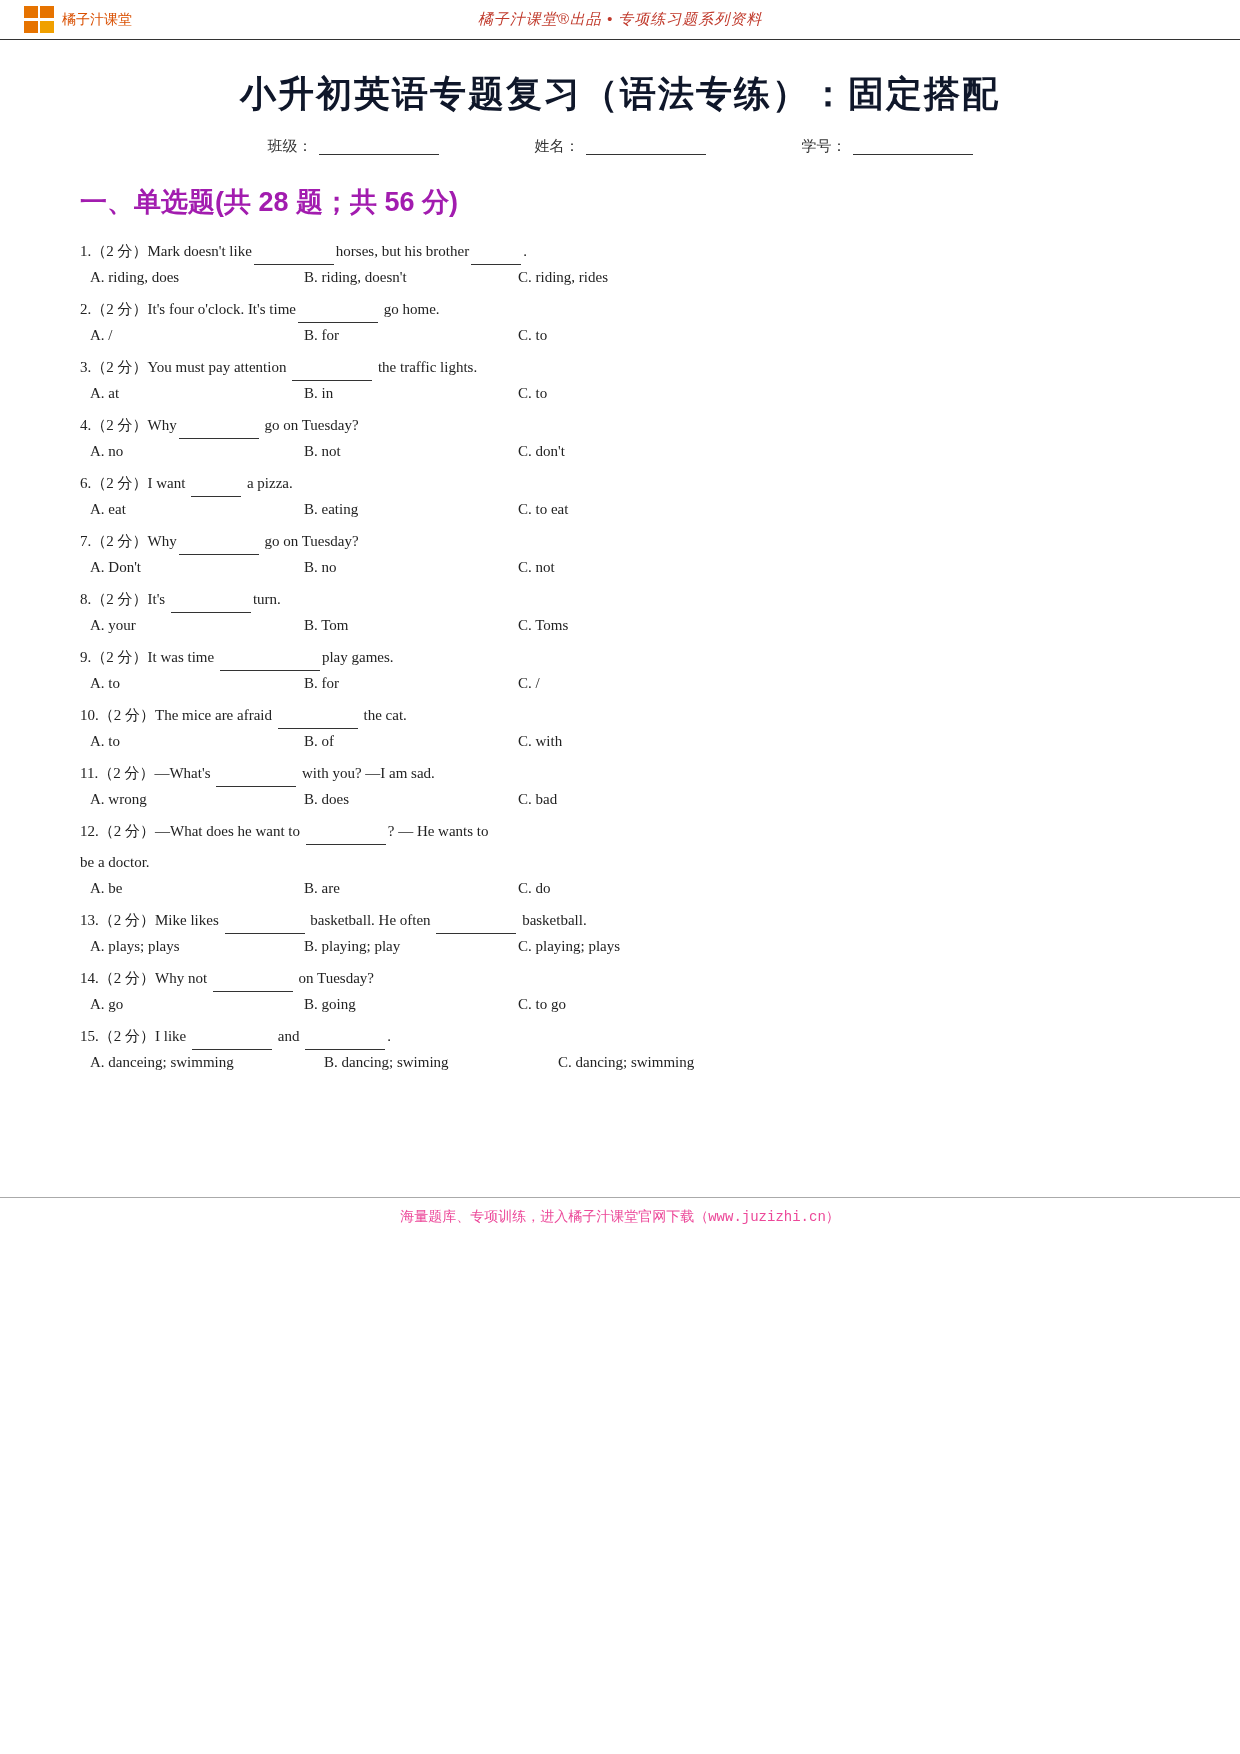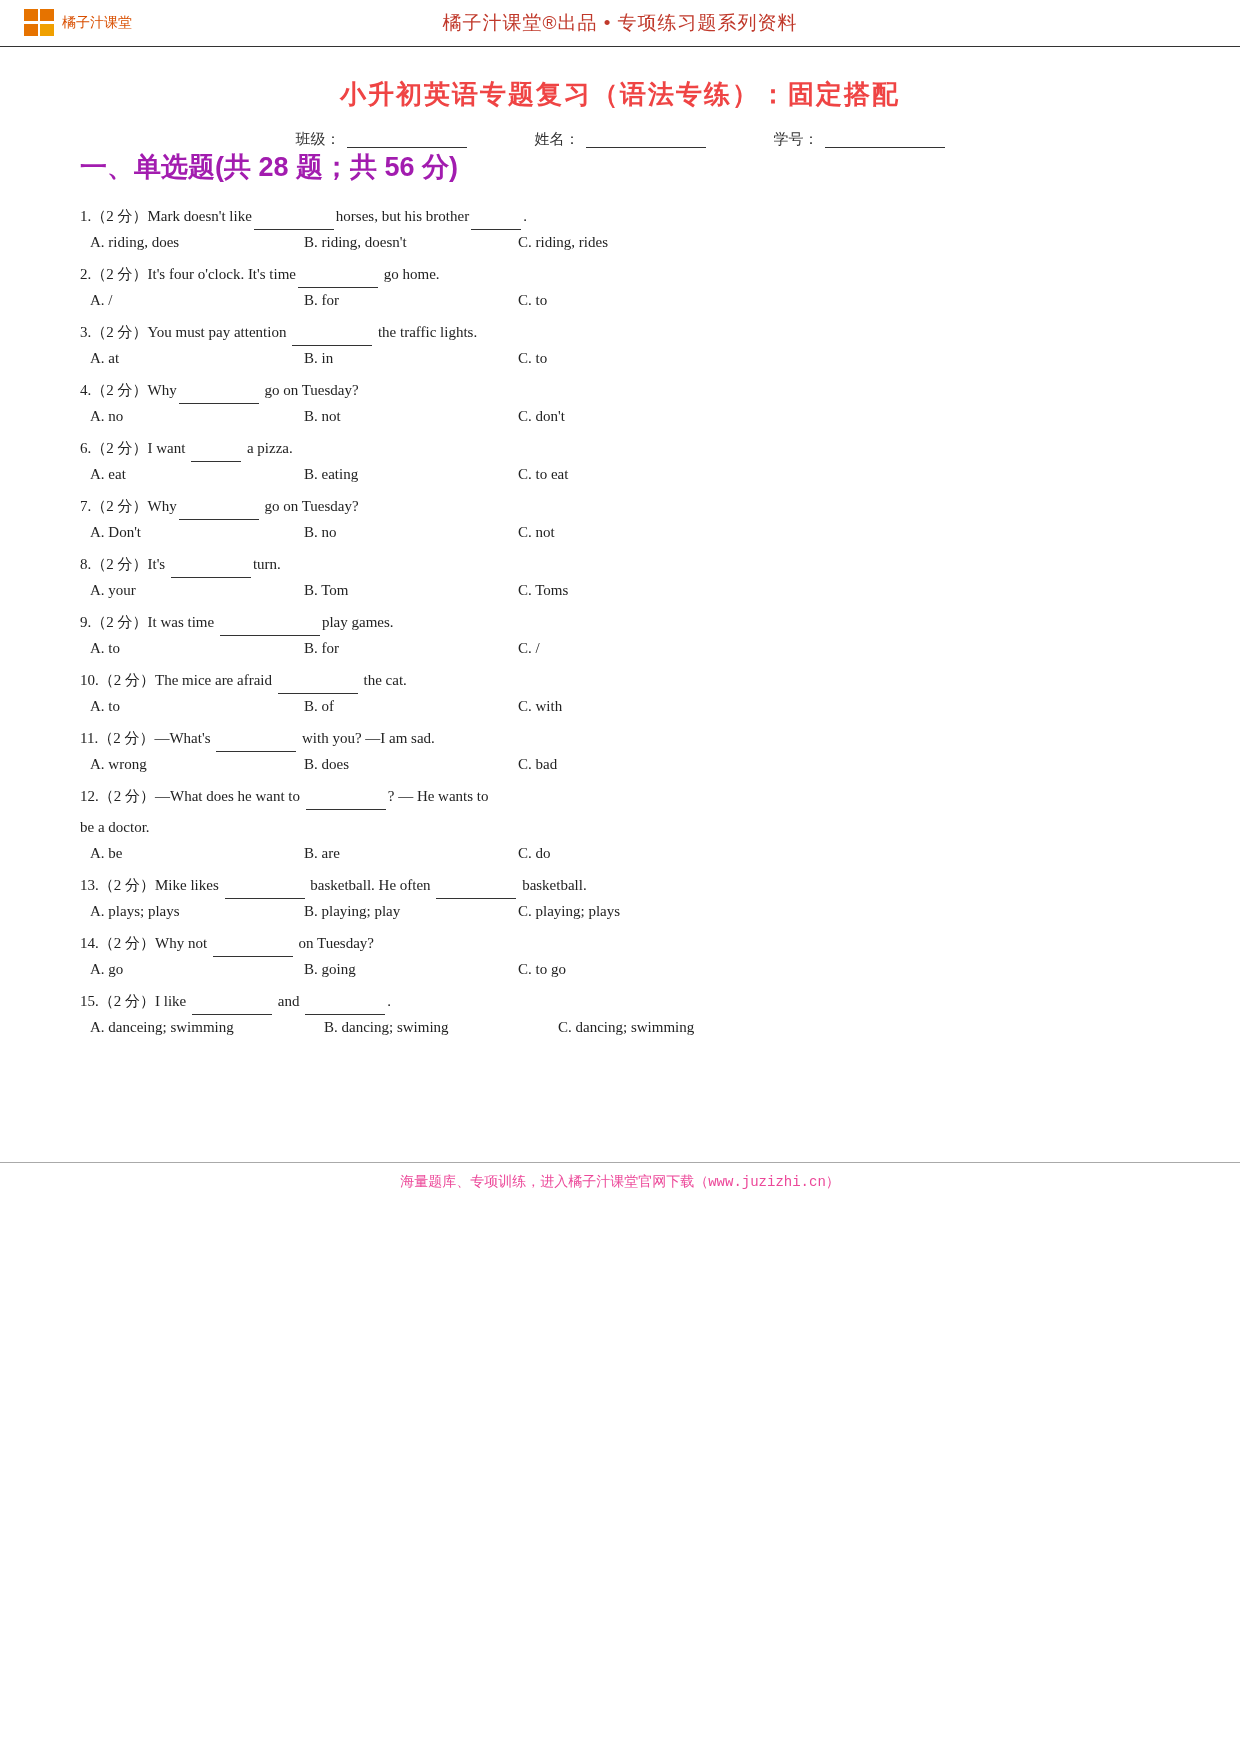--- a/index.html
+++ b/index.html
@@ -33,42 +33,44 @@
       width: 32px;
       height: 28px;
       margin-right: 6px;
     }
     .logo-text {
       font-size: 14px;
       color: #d94f00;
       font-family: "Microsoft YaHei", sans-serif;
     }
     .header-title {
-      font-size: 19px;
+      font-size: 15px;
       color: #c0392b;
       font-family: "Microsoft YaHei", sans-serif;
       letter-spacing: 1px;
+      font-style: italic;
     }
     
     .content {
       padding: 30px 80px 60px 80px;
     }
     .main-title {
       text-align: center;
-      font-size: 26px;
+      font-size: 36px;
       font-weight: bold;
       font-family: "Microsoft YaHei", "黑体", sans-serif;
-      color: #ef4444;
+      color: #0f172a;
       margin-bottom: 18px;
       letter-spacing: 2px;
     }
     .info-row {
       display: flex;
       justify-content: center;
-      gap: 68px;
+      gap: 96px;
+      margin-bottom: 28px;
       font-size: 15px;
       color: #333;
       font-family: "Microsoft YaHei", sans-serif;
     }
     .info-item {
       display: flex;
       align-items: center;
       gap: 6px;
     }
     .info-line {

